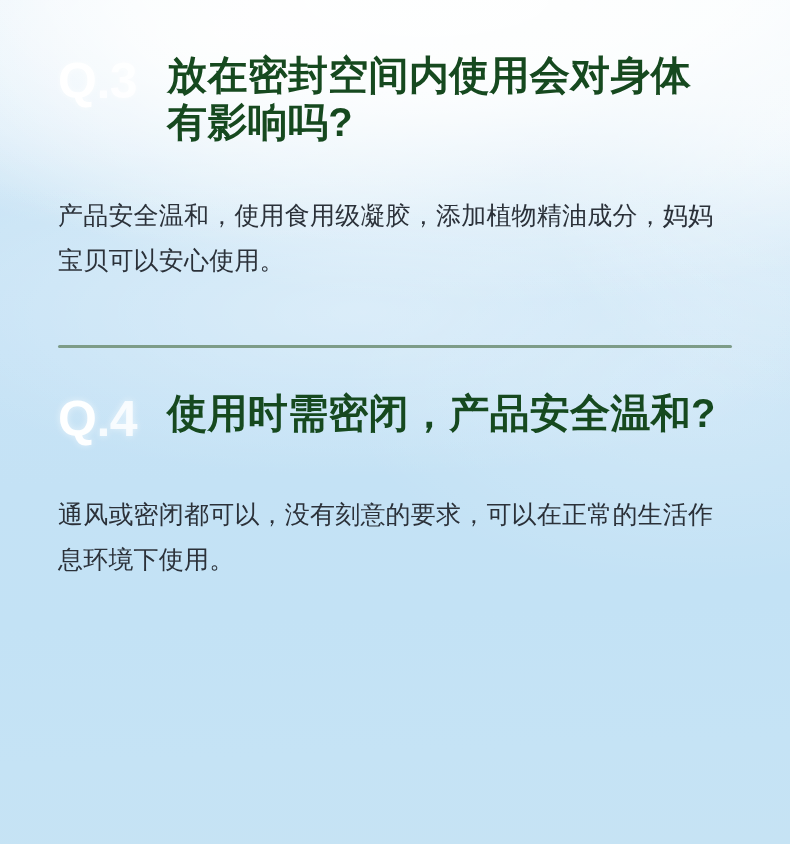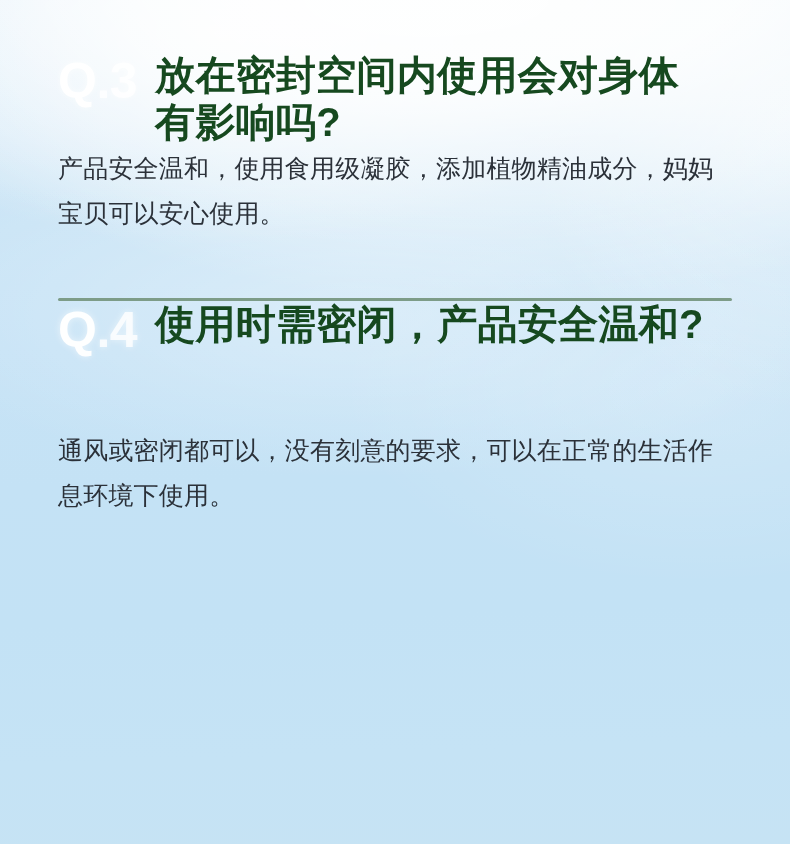--- a/index.html
+++ b/index.html
@@ -56,26 +56,26 @@
   
   #faq-page {
     position:relative;
     width:790px;
     height:844px;
     padding:0 58px;
   }
 
   .faq-entry { position:relative; }
   #faq-entry-3 { padding-top:52px; }
-  #faq-entry-4 { }
+  #faq-entry-4 { padding-top:42px; }
 
   .faq-head {
     display:flex;
     align-items:flex-start;
-    gap:18px;
+    gap:30px;
   }
 
   .q-tag {
     flex:0 0 auto;
     font-size:50px;
     line-height:50px;
     font-weight:bold;
     letter-spacing:-.5px;
     color:rgba(255,255,255,.93);
     text-shadow:0 0 7px rgba(255,255,255,.55);
@@ -96,22 +96,22 @@
     max-width:560px;
   }
 
   .faq-answer {
     font-size:25px;
     line-height:45px;
     color:#2b3139;
     letter-spacing:.2px;
     max-width:668px;
   }
-  #faq-answer-3 { }
-  #faq-answer-4 { margin-top:73px; }
+  #faq-answer-3 { margin-top:47px; }
+  #faq-answer-4 { margin-top:48px; }
 
   .faq-divider {
     height:3px;
     background:#7d9c88;
     margin-top:62px;
     border-radius:2px;
   }
 </style>
 </head>
 <body>

